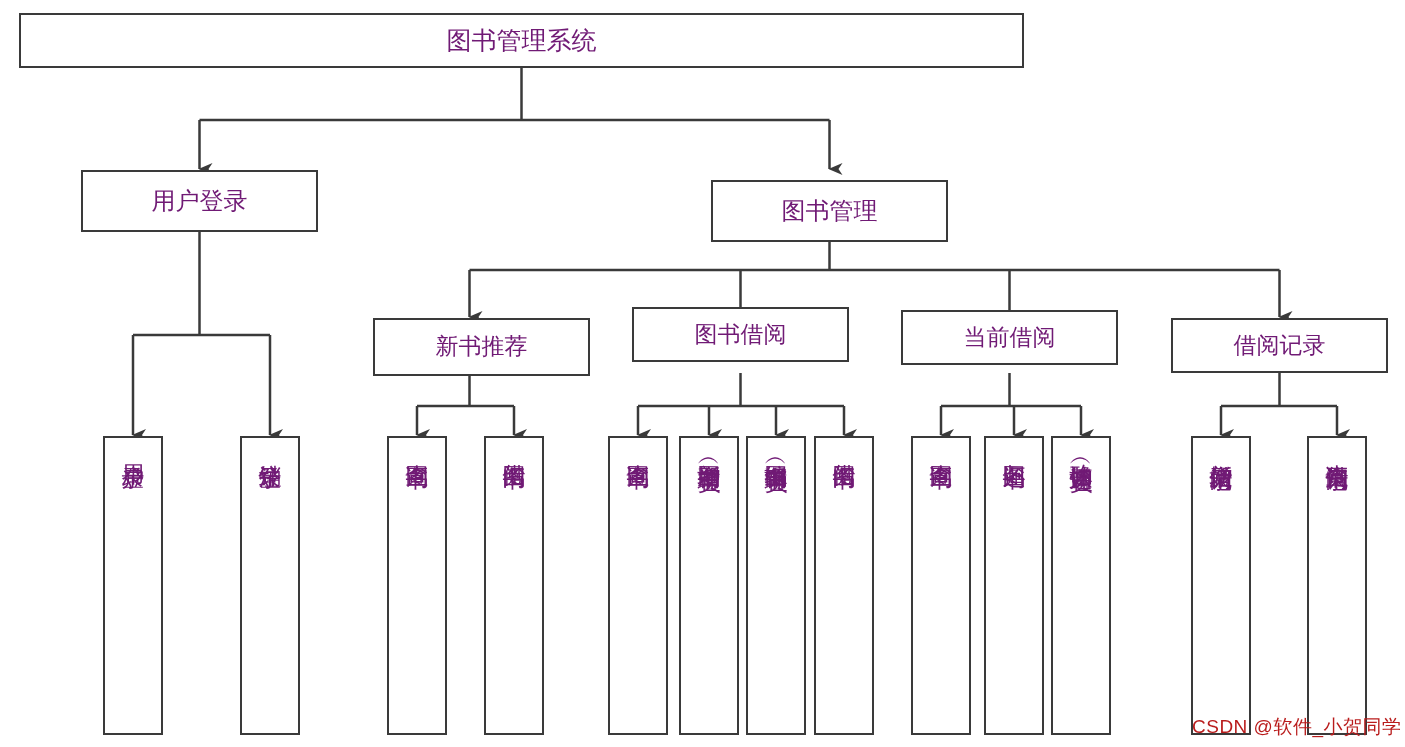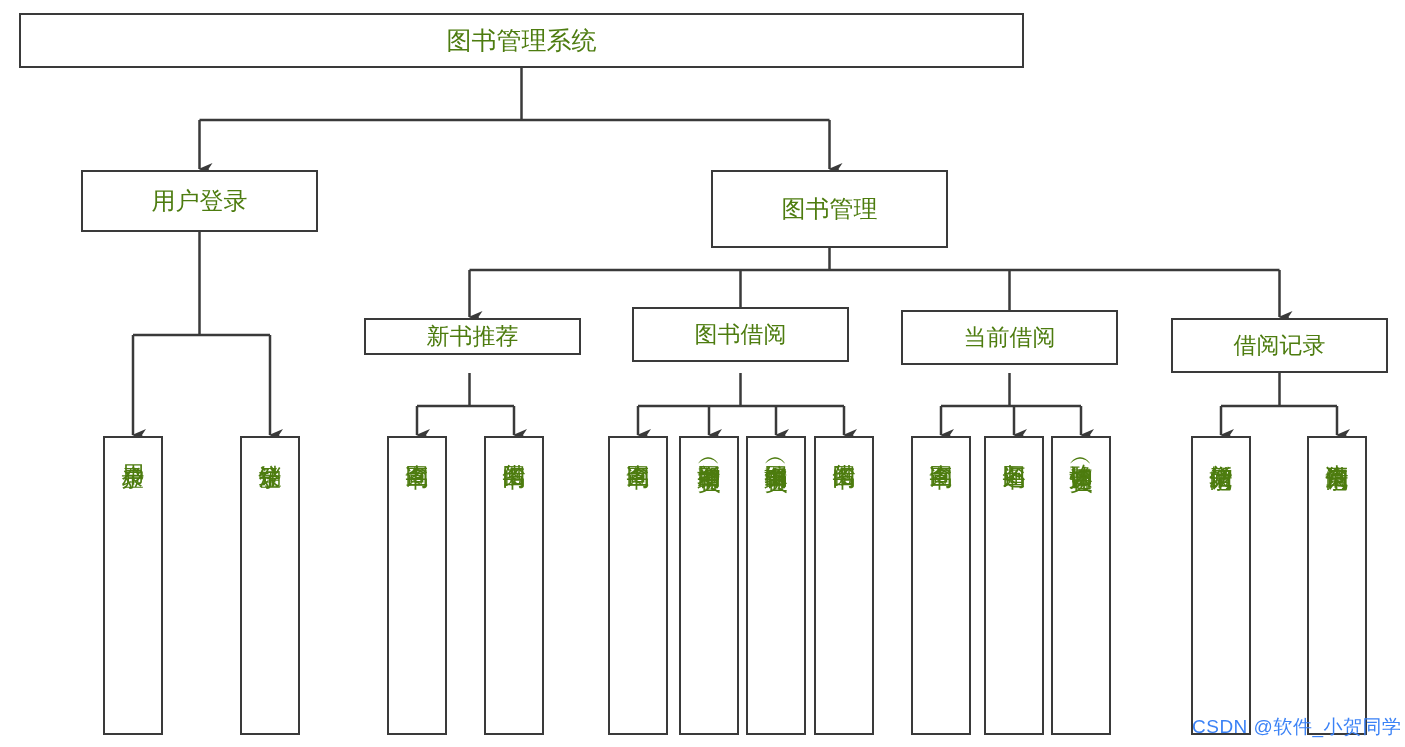--- a/index.html
+++ b/index.html
@@ -26,21 +26,21 @@
     pointer-events: none;
   }
   .node {
     position: absolute;
     box-sizing: border-box;
     background: #ffffff;
     border: 2.5px solid #3a3a3a;
     display: flex;
     align-items: center;
     justify-content: center;
-    color: #4d7c0f;
+    color: #701a75;
     line-height: 1.18;
   }
   .node.root {
     font-size: 25px;
   }
   .node.level2 {
     font-size: 24px;
   }
   .node.level3 {
     font-size: 23px;
@@ -55,21 +55,21 @@
     align-items: center;
   }
   .node.leaf .vtxt {
     writing-mode: vertical-rl;
     text-orientation: upright;
     white-space: nowrap;
   }
   .watermark {
     position: absolute;
     font-size: 19px;
-    color: #3b82f6;
+    color: #b91c1c;
     white-space: nowrap;
     letter-spacing: 0.5px;
   }
 </style>
 </head>
 <body>
 
 <div id="canvas">
 
   <svg id="wires" viewBox="0 0 1405 747" width="1405" height="747">
@@ -111,22 +111,22 @@
         <path d="M1279.5,373 L1279.5,406"></path>
         <path d="M1221,406 L1337,406"></path>
         <path d="M1221,406 L1221,435" marker-end="url(#arrow)"></path>
         <path d="M1337,406 L1337,435" marker-end="url(#arrow)"></path>
       </g>
   </svg>
 
   <div id="nodes">
       <div class="node root" style="left: 19px; top: 13px; width: 1005px; height: 55px;">图书管理系统</div>
       <div class="node level2" style="left: 81px; top: 170px; width: 237px; height: 62px;">用户登录</div>
-      <div class="node level2" style="left: 711px; top: 170px; width: 237px; height: 78px;">图书管理</div>
-      <div class="node level3" style="left: 364px; top: 318px; width: 217px; height: 37px;">新书推荐</div>
+      <div class="node level2" style="left: 711px; top: 180px; width: 237px; height: 62px;">图书管理</div>
+      <div class="node level3" style="left: 373px; top: 318px; width: 217px; height: 58px;">新书推荐</div>
       <div class="node level3" style="left: 632px; top: 307px; width: 217px; height: 55px;">图书借阅</div>
       <div class="node level3" style="left: 901px; top: 310px; width: 217px; height: 55px;">当前借阅</div>
       <div class="node level3" style="left: 1171px; top: 318px; width: 217px; height: 55px;">借阅记录</div>
       <div class="node leaf" style="left: 103px; top: 436px; width: 60px; height: 299px;">
         <span class="vtxt">用户登录</span>
       </div>
       <div class="node leaf" style="left: 240px; top: 436px; width: 60px; height: 299px;">
         <span class="vtxt">注销登录</span>
       </div>
       <div class="node leaf" style="left: 387px; top: 436px; width: 60px; height: 299px;">

